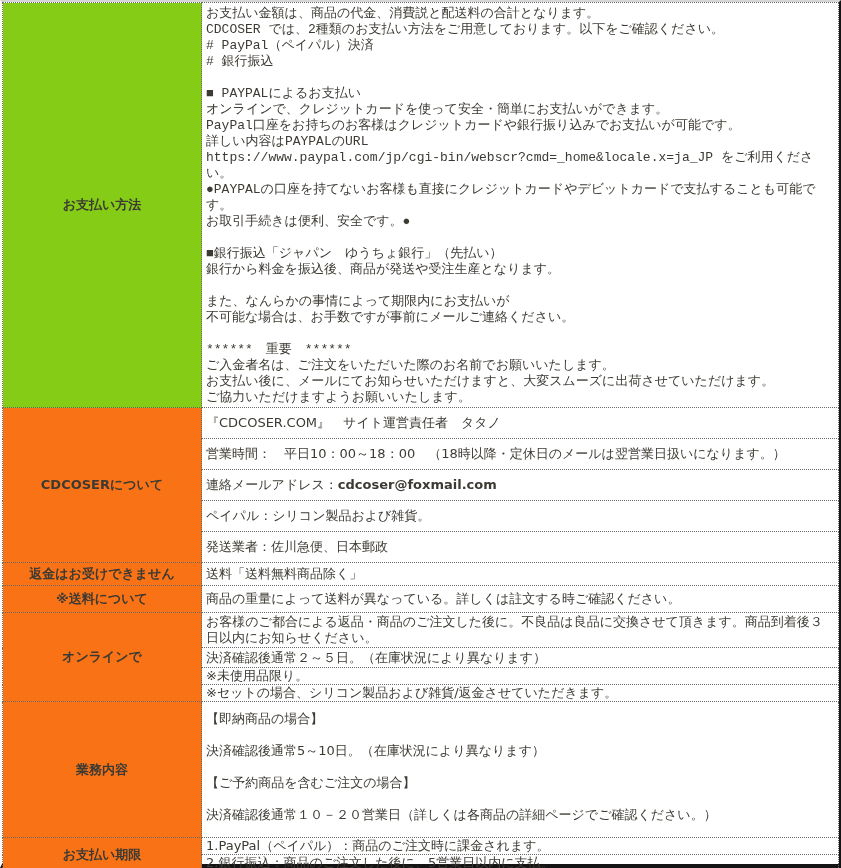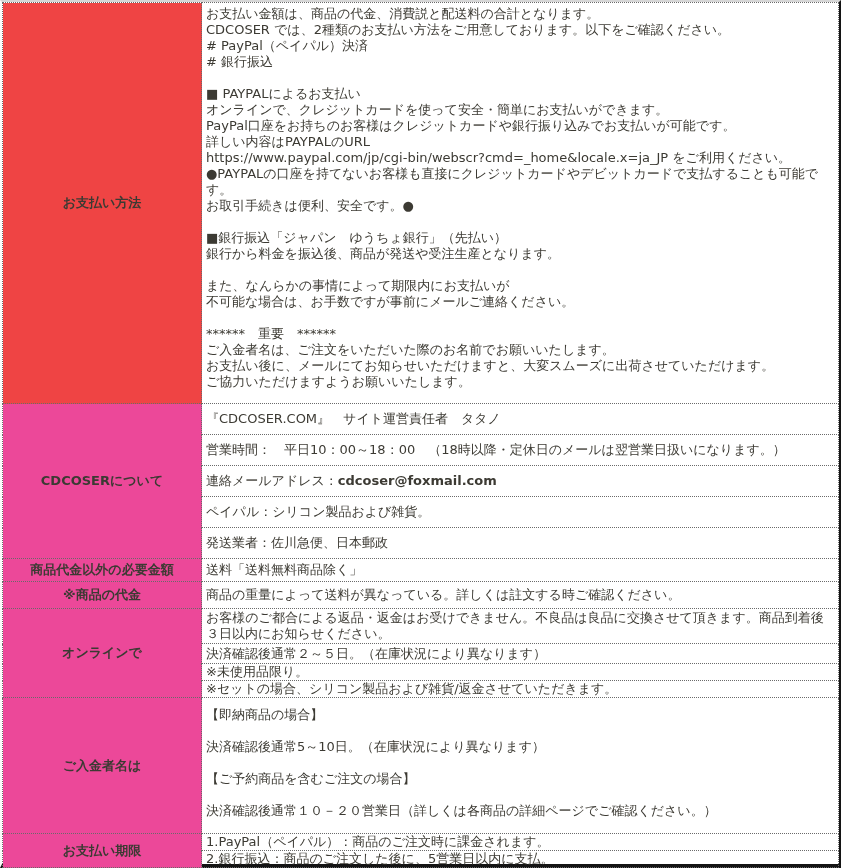--- a/index.html
+++ b/index.html
@@ -10,31 +10,31 @@
     border-right:2px solid #141414;
     border-bottom:4px solid #141414;
   }
   table.policy{
     border-collapse:collapse;width:100%;height:100%;table-layout:fixed;
     font-family:"DejaVu Sans","Liberation Sans",sans-serif;
     font-size:13px;line-height:16px;color:#3c3a33;
   }
   col.c-label{width:199px;}
   th{
-    background:#ec4899;font-weight:bold;text-align:center;vertical-align:middle;
+    background:#f97316;font-weight:bold;text-align:center;vertical-align:middle;
     border:1px dotted #6a6a6a;padding:2px;font-size:13px;
   }
-  th.plain{background:#ef4444;text-align:center;}
+  th.plain{background:#84cc16;text-align:center;}
   td{
     border:1px dotted #6a6a6a;vertical-align:middle;
     padding:1px 4px;white-space:pre-wrap;overflow:hidden;
     word-break:break-all;
   }
   td.top{vertical-align:top;padding-top:3px;}
-  td.h-main{height:396px;}
+  td.h-main{height:396px;font-family:Liberation Mono, monospace;}
   td.h-about{height:24px;padding:3px 4px;}
   td.h-fee{height:20px;}
   td.h-ship{height:24px;}
   td.h-def1{height:32px;}
   td.h-def2{height:17px;}
   td.h-def3{height:13px;padding-top:0;padding-bottom:0;}
   td.h-def4{height:16px;padding-top:0;padding-bottom:0;}
   td.h-deliv{height:125px;vertical-align:top;padding-top:9px;}
   td.h-dead{height:14px;padding-top:0;padding-bottom:0;margin-top:44px;}
   td.h-ret1{height:21px;}
@@ -89,45 +89,45 @@
       <td class="h-about"><span>連絡メールアドレス：</span><span class="bold">cdcoser@foxmail.com</span></td>
     </tr>
     <tr>
       <td class="h-about">ペイパル：シリコン製品および雑貨。</td>
     </tr>
     <tr>
       <td class="h-about">発送業者：佐川急便、日本郵政</td>
     </tr>
 
     <tr>
-      <th>商品代金以外の必要金額</th>
+      <th>返金はお受けできません</th>
       <td class="h-fee">送料「送料無料商品除く」</td>
     </tr>
 
     <tr>
-      <th>※商品の代金</th>
+      <th>※送料について</th>
       <td class="h-ship">商品の重量によって送料が異なっている。詳しくは註文する時ご確認ください。</td>
     </tr>
 
     <tr>
       <th rowspan="4">オンラインで</th>
-      <td class="h-def1">お客様のご都合による返品・返金はお受けできません。不良品は良品に交換させて頂きます。商品到着後３日以内にお知らせください。</td>
+      <td class="h-def1">お客様のご都合による返品・商品のご注文した後に。不良品は良品に交換させて頂きます。商品到着後３日以内にお知らせください。</td>
     </tr>
     <tr>
       <td class="h-def2">決済確認後通常２～５日。（在庫状況により異なります）</td>
     </tr>
     <tr>
       <td class="h-def3">※未使用品限り。</td>
     </tr>
     <tr>
       <td class="h-def4">※セットの場合、シリコン製品および雑貨/返金させていただきます。</td>
     </tr>
 
     <tr>
-      <th>ご入金者名は</th>
+      <th>業務内容</th>
       <td class="h-deliv">【即納商品の場合】
 
 決済確認後通常5～10日。（在庫状況により異なります）
 
 【ご予約商品を含むご注文の場合】
 
 決済確認後通常１０－２０営業日（詳しくは各商品の詳細ページでご確認ください。）</td>
     </tr>
 
     <tr>

